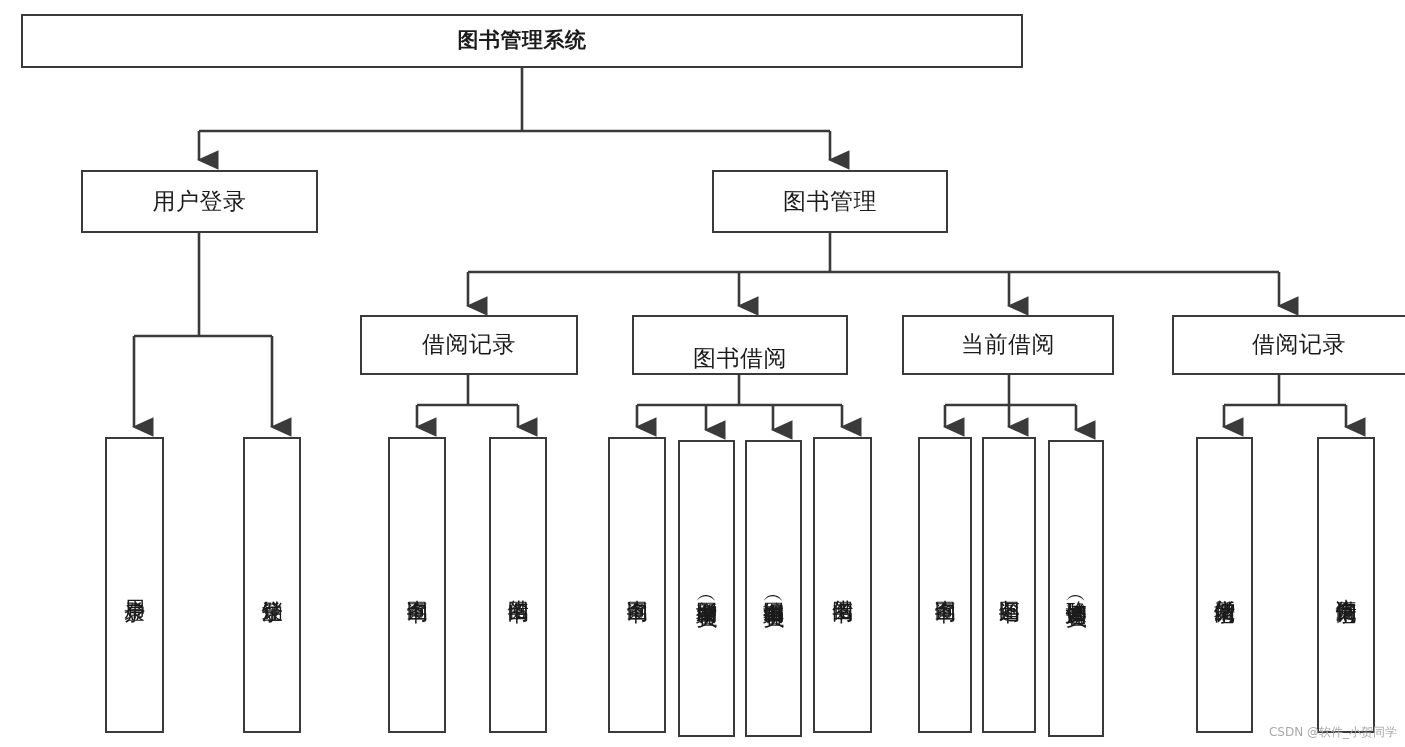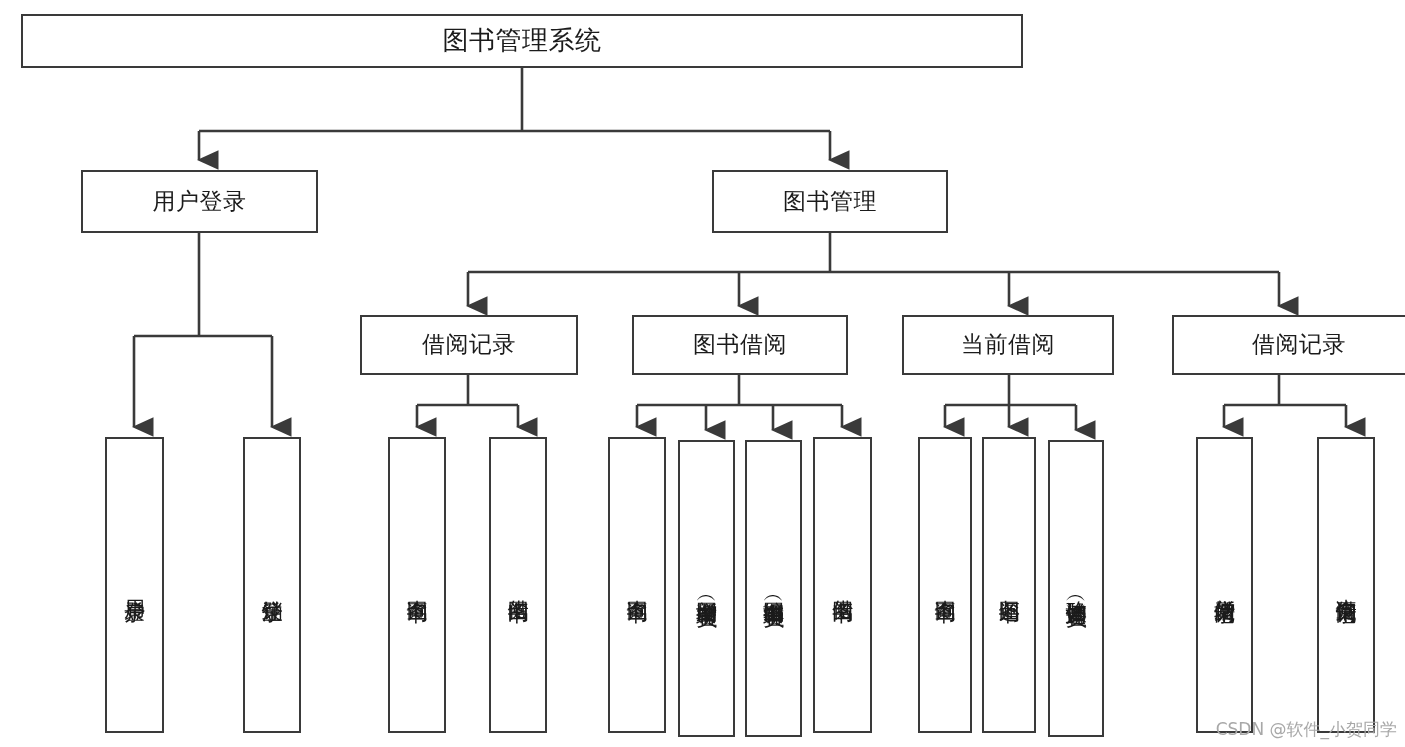--- a/index.html
+++ b/index.html
@@ -42,21 +42,22 @@
     line-height: 1.2;
     letter-spacing: 0.5px;
     white-space: nowrap;
     user-select: none;
   }
   
   .node.horiz .node-label {
     font-size: 23px;
   }
   .node.root .node-label {
-    font-size: 26px;
+    font-size: 21px;
+    font-weight: bold;
   }
   
   .node.vert {
     align-items: center;
     justify-content: center;
     padding: 4px 0;
   }
   .node.vert .node-label {
     writing-mode: vertical-rl;
     text-orientation: upright;
@@ -65,21 +66,21 @@
     line-height: 1.06;
     letter-spacing: 1px;
     white-space: nowrap;
     text-align: center;
   }
   
   #watermark {
     position: absolute;
     right: 8px;
     bottom: 6px;
-    font-size: 17px;
+    font-size: 12px;
     color: #a8a8a8;
     white-space: nowrap;
     z-index: 5;
     user-select: none;
   }
 </style>
 </head>
 <body>
 
 <div id="diagram-root">
@@ -144,21 +145,21 @@
   </div>
 
   <div class="node horiz" style="left:712px; top:170px; width:236px; height:63px;align-items:center;">
     <span class="node-label">图书管理</span>
   </div>
 
   <div class="node horiz" style="left:360px; top:315px; width:218px; height:60px;">
     <span class="node-label">借阅记录</span>
   </div>
 
-  <div class="node horiz" style="left:632px; top:315px; width:216px; height:60px;">
+  <div class="node horiz" style="left:632px; top:315px; width:216px; height:60px;align-items:flex-end;">
     <span class="node-label">图书借阅</span>
   </div>
 
   <div class="node horiz" style="left:902px; top:315px; width:212px; height:60px;align-items:center;">
     <span class="node-label">当前借阅</span>
   </div>
 
   <div class="node horiz" style="left:1172px; top:315px; width:254px; height:60px;">
     <span class="node-label">借阅记录</span>
   </div>

